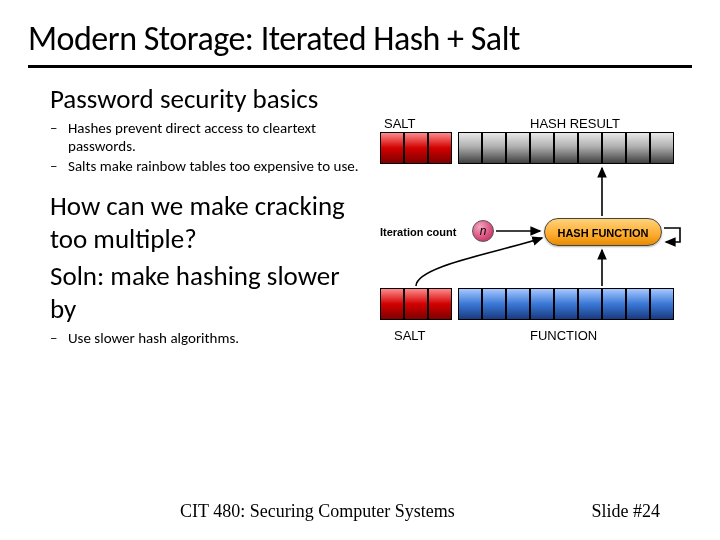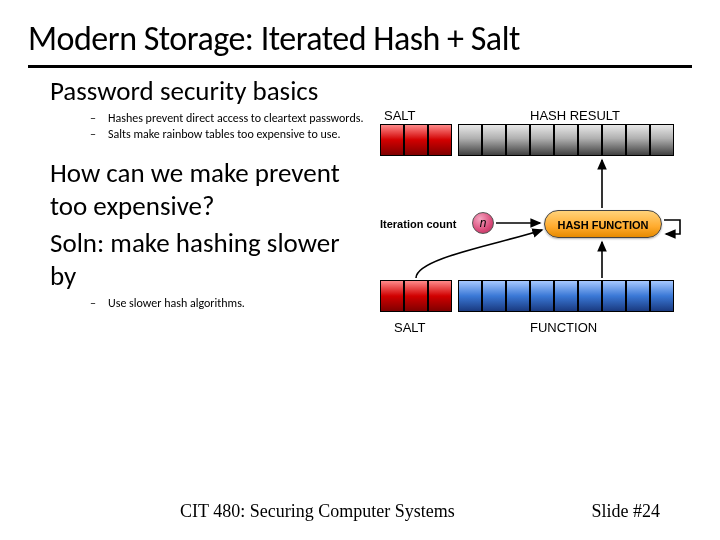--- a/index.html
+++ b/index.html
@@ -15,21 +15,21 @@
     height: 540px;
     padding: 18px 28px 0 28px;
     position: relative;
   }
   .title {
     font-size: 34px;
     font-weight: 400;
     letter-spacing: -0.5px;
     padding-bottom: 6px;
     border-bottom: 3px solid #000;
-    margin-bottom: 6px;
+    margin-bottom: 14px;
   }
   .body-area {
     display: flex;
     gap: 12px;
   }
   .text-col {
     width: 340px;
     padding-left: 22px;
   }
   .diagram-col {
@@ -39,25 +39,24 @@
   .subhead {
     font-size: 27px;
     margin-bottom: 4px;
   }
   .bullets {
     list-style: none;
     padding-left: 18px;
     margin-bottom: 14px;
   }
   .bullets li {
-    font-size: 12px;
+    font-size: 15px;
     line-height: 1.2;
     position: relative;
     margin-bottom: 2px;
-    margin-left: 40px;
   }
   .bullets li::before {
     content: "–";
     position: absolute;
     left: -18px;
   }
   .footer {
     position: absolute;
     bottom: 18px;
     left: 0;
@@ -148,21 +147,21 @@
   <div class="body-area">
 
     <div class="text-col">
 
       <div class="subhead">Password security basics</div>
       <ul class="bullets">
         <li>Hashes prevent direct access to cleartext passwords.</li>
         <li>Salts make rainbow tables too expensive to use.</li>
       </ul>
 
-      <div class="subhead">How can we make prevent too expensive?</div>
+      <div class="subhead">How can we make cracking too multiple?</div>
       <div class="subhead" style="margin-top:4px">Soln: make hashing slower by</div>
       <ul class="bullets">
         <li>Use slower hash algorithms.</li>
       </ul>
 
     </div>
 
     <div class="diagram-col">
       <div class="diag">
 

